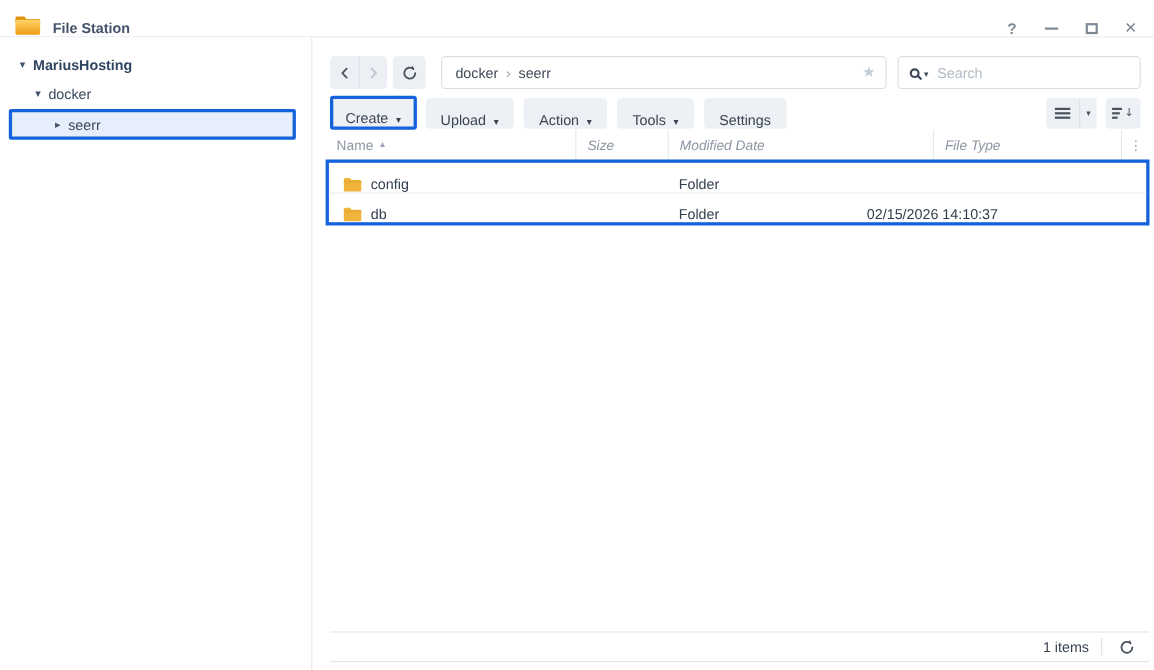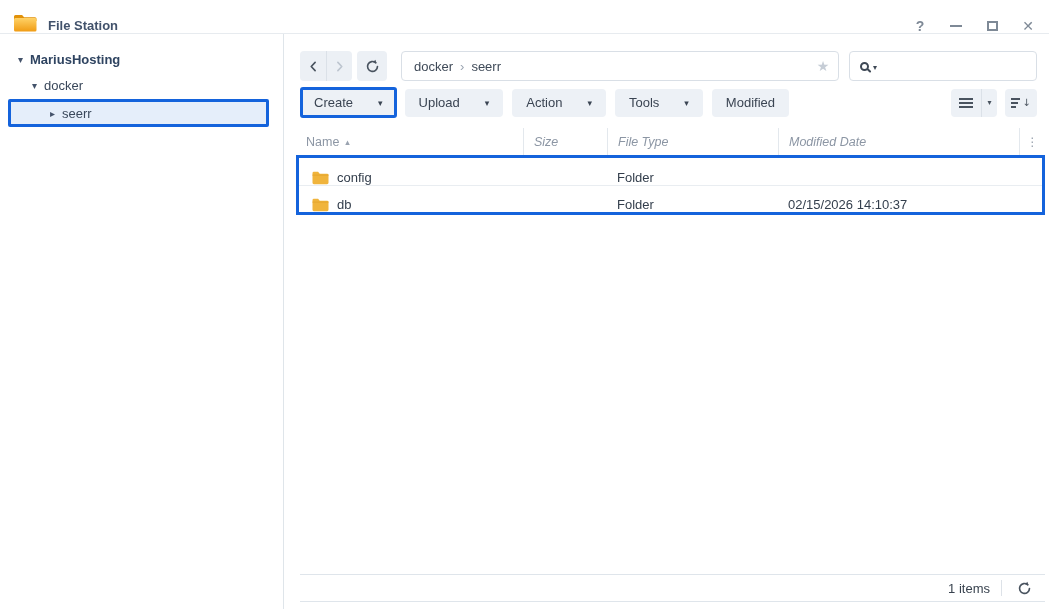--- a/index.html
+++ b/index.html
@@ -71,40 +71,40 @@
   .mag::after { content: ""; position: absolute; width: 2px; height: 5px; background: #3f4956; transform: rotate(-45deg); right: -3px; bottom: -4px; border-radius: 1px; }
   .mag-caret { font-family: "DejaVu Sans", sans-serif; font-size: 8px; color: #3f4956; margin: 2px 0 0 4px; }
   .search-input { border: none; outline: none; flex: 1; min-width: 0; font-size: 13px; margin-left: 8px; color: #3f4a58; font-family: inherit; background: transparent; }
   .search-input::placeholder { color: #b2bbc7; }
 
   
   .toolbar2 { display: flex; align-items: center; margin: 6px 8px 0 4px; }
   .tb-btn {
     height: 28px; background: #edf1f6; border: none; border-radius: 4px;
     padding: 0 14px; font-size: 13px; color: #3a4452; font-family: inherit;
-    display: flex; align-items: center; margin-right: 9px; cursor: default; gap: 18px;
+    display: flex; align-items: flex-end; margin-right: 9px; cursor: default;
   }
   .tb-btn .btn-caret { font-family: "DejaVu Sans", sans-serif; font-size: 9px; margin-left: 7px; color: #3a4452; }
   .tb-btn.highlighted { border: 3px solid #1463dc; height: 31px; padding: 0 11px; border-radius: 3px; margin-right: 8px; }
   .tb-right { margin-left: auto; display: flex; align-items: center; }
   .view-btn { height: 28px; background: #edf1f6; border-radius: 4px; display: flex; align-items: stretch; overflow: hidden; }
   .view-main { width: 30px; display: flex; flex-direction: column; justify-content: center; align-items: center; gap: 2px; }
   .view-main i { display: block; width: 14px; height: 2px; background: #49535f; }
   .view-caret { width: 16px; display: flex; align-items: center; justify-content: center; border-left: 1px solid #dbe1e8;
     font-family: "DejaVu Sans", sans-serif; font-size: 8px; color: #49535f; }
   .sort-btn { width: 32px; height: 28px; background: #edf1f6; border-radius: 4px; margin-left: 8px; display: flex; align-items: center; justify-content: center; gap: 2px; }
   .sort-bars { display: flex; flex-direction: column; gap: 2px; }
   .sort-bars i { display: block; height: 2px; background: #49535f; }
   .sort-bars i:nth-child(1) { width: 9px; }
   .sort-bars i:nth-child(2) { width: 7px; }
   .sort-bars i:nth-child(3) { width: 5px; }
   .sort-arrow { font-family: "DejaVu Sans", sans-serif; font-size: 10px; color: #49535f; line-height: 1; }
 
   
-  .table-area { margin-top: 10px; display: flex; flex-direction: column; flex: 1; min-height: 0; }
+  .table-area { display: flex; flex-direction: column; flex: 1; min-height: 0; }
   .thead { display: flex; height: 27px; align-items: center; font-size: 12.5px; color: #8c96a4; }
   .th { display: flex; align-items: center; height: 100%; }
   .th + .th { border-left: 1px solid #e3e8ed; font-style: italic; }
   .th-name { flex: 0 0 227px; padding-left: 10px; }
   .th-size { flex: 0 0 84px; padding-left: 10px; }
   .th-type { flex: 0 0 171px; padding-left: 10px; }
   .th-modified { flex: 1; padding-left: 10px; }
   .th-menu { flex: 0 0 26px; justify-content: center; color: #99a2ae; font-family: "DejaVu Sans", sans-serif; font-size: 12px; }
   .sort-asc-glyph { font-family: "DejaVu Sans", sans-serif; font-size: 9px; color: #9aa3b0; margin-left: 6px; }
 
@@ -201,20 +201,21 @@
         </span>
         <div class="breadcrumb">
           <span class="crumb">docker</span>
           <span class="crumb-sep">›</span>
           <span class="crumb">seerr</span>
           <span class="crumb-star">★</span>
         </div>
         <div class="searchbox">
           <span class="mag"></span>
           <span class="mag-caret">▾</span>
+          <input class="search-input" type="text" placeholder="Search" style="">
         </div>
       </div>
 
       <div class="toolbar2">
         <button class="tb-btn highlighted">
           <span>Create</span>
           <span class="btn-caret">▾</span>
         </button>
         <button class="tb-btn">
           <span>Upload</span>
@@ -222,21 +223,21 @@
         </button>
         <button class="tb-btn">
           <span>Action</span>
           <span class="btn-caret">▾</span>
         </button>
         <button class="tb-btn">
           <span>Tools</span>
           <span class="btn-caret">▾</span>
         </button>
         <button class="tb-btn">
-          <span>Modified</span>
+          <span>Settings</span>
         </button>
         <div class="tb-right">
           <div class="view-btn">
             <span class="view-main">
                 <i></i>
                 <i></i>
                 <i></i>
               </span>
             <span class="view-caret">▾</span>
           </div>
@@ -253,25 +254,25 @@
 
       <div class="table-area">
         <div class="thead">
           <div class="th th-name">
             <span>Name</span>
             <span class="sort-asc-glyph">▴</span>
           </div>
           <div class="th th-size">
             <span>Size</span>
           </div>
+          <div class="th th-modified">
+            <span>Modified Date</span>
+          </div>
           <div class="th th-type">
             <span>File Type</span>
-          </div>
-          <div class="th th-modified">
-            <span>Modified Date</span>
           </div>
           <div class="th th-menu">⋮</div>
         </div>
 
         <div class="rows-box">
           <div class="row">
             <div class="cell-name">
               <span class="row-folder-icon">
                 <svg width="17" height="14" viewBox="0 0 17 14">
                   <path d="M0.5 2.2 a1.4 1.4 0 0 1 1.4 -1.4 h4.2 l1.6 1.9 h7.4 a1.4 1.4 0 0 1 1.4 1.4 v7.7 a1.4 1.4 0 0 1 -1.4 1.4 H1.9 a1.4 1.4 0 0 1 -1.4 -1.4 z" fill="#f0b43c"></path>

